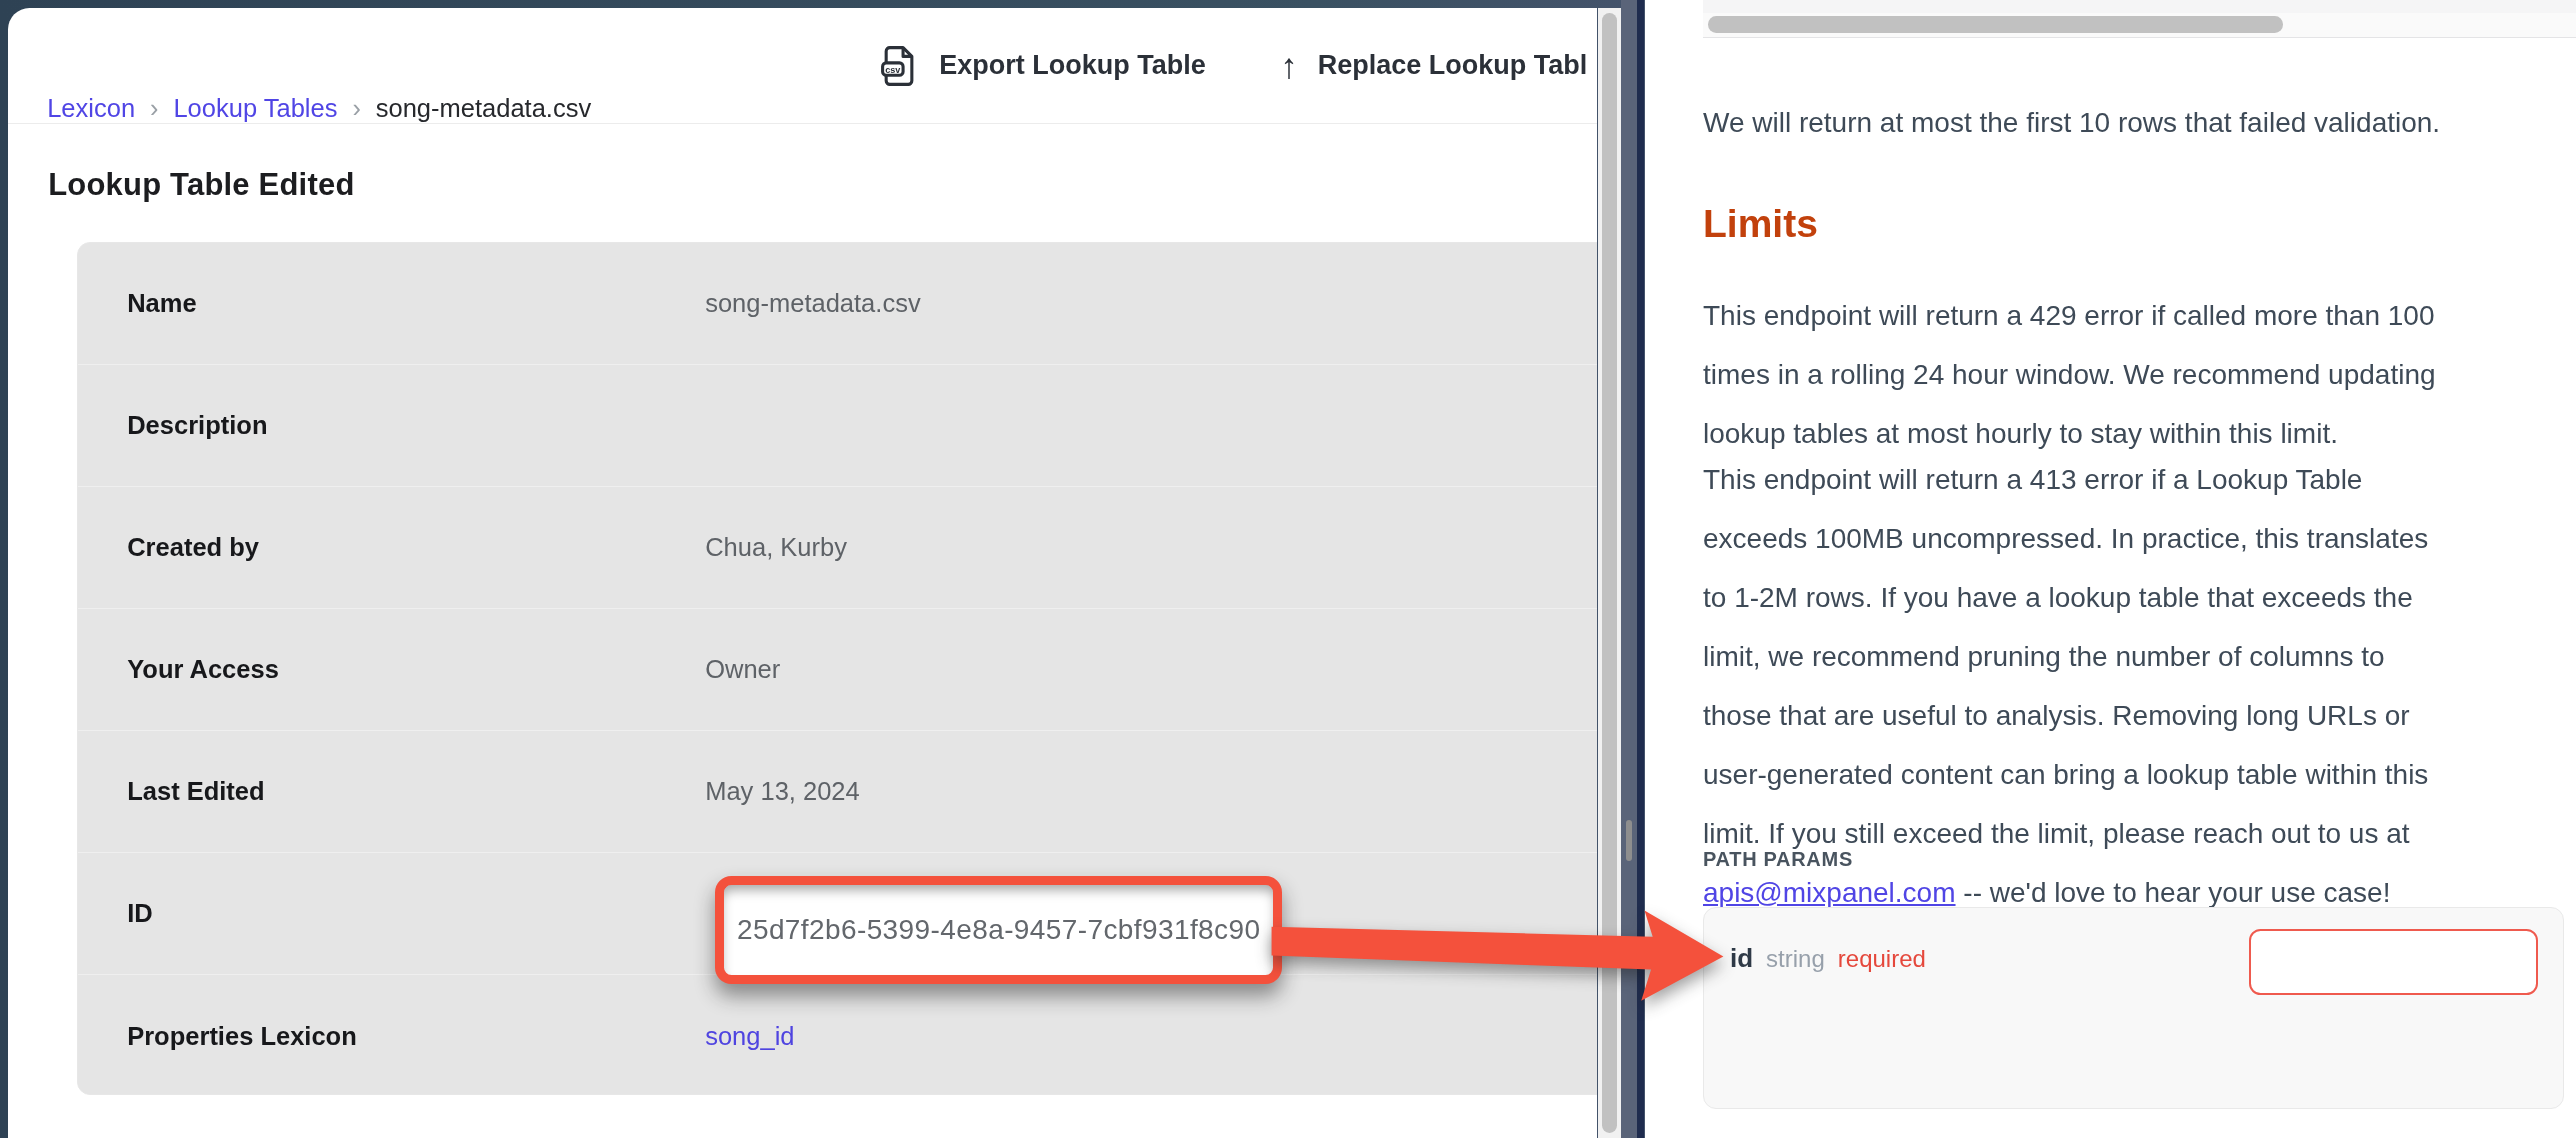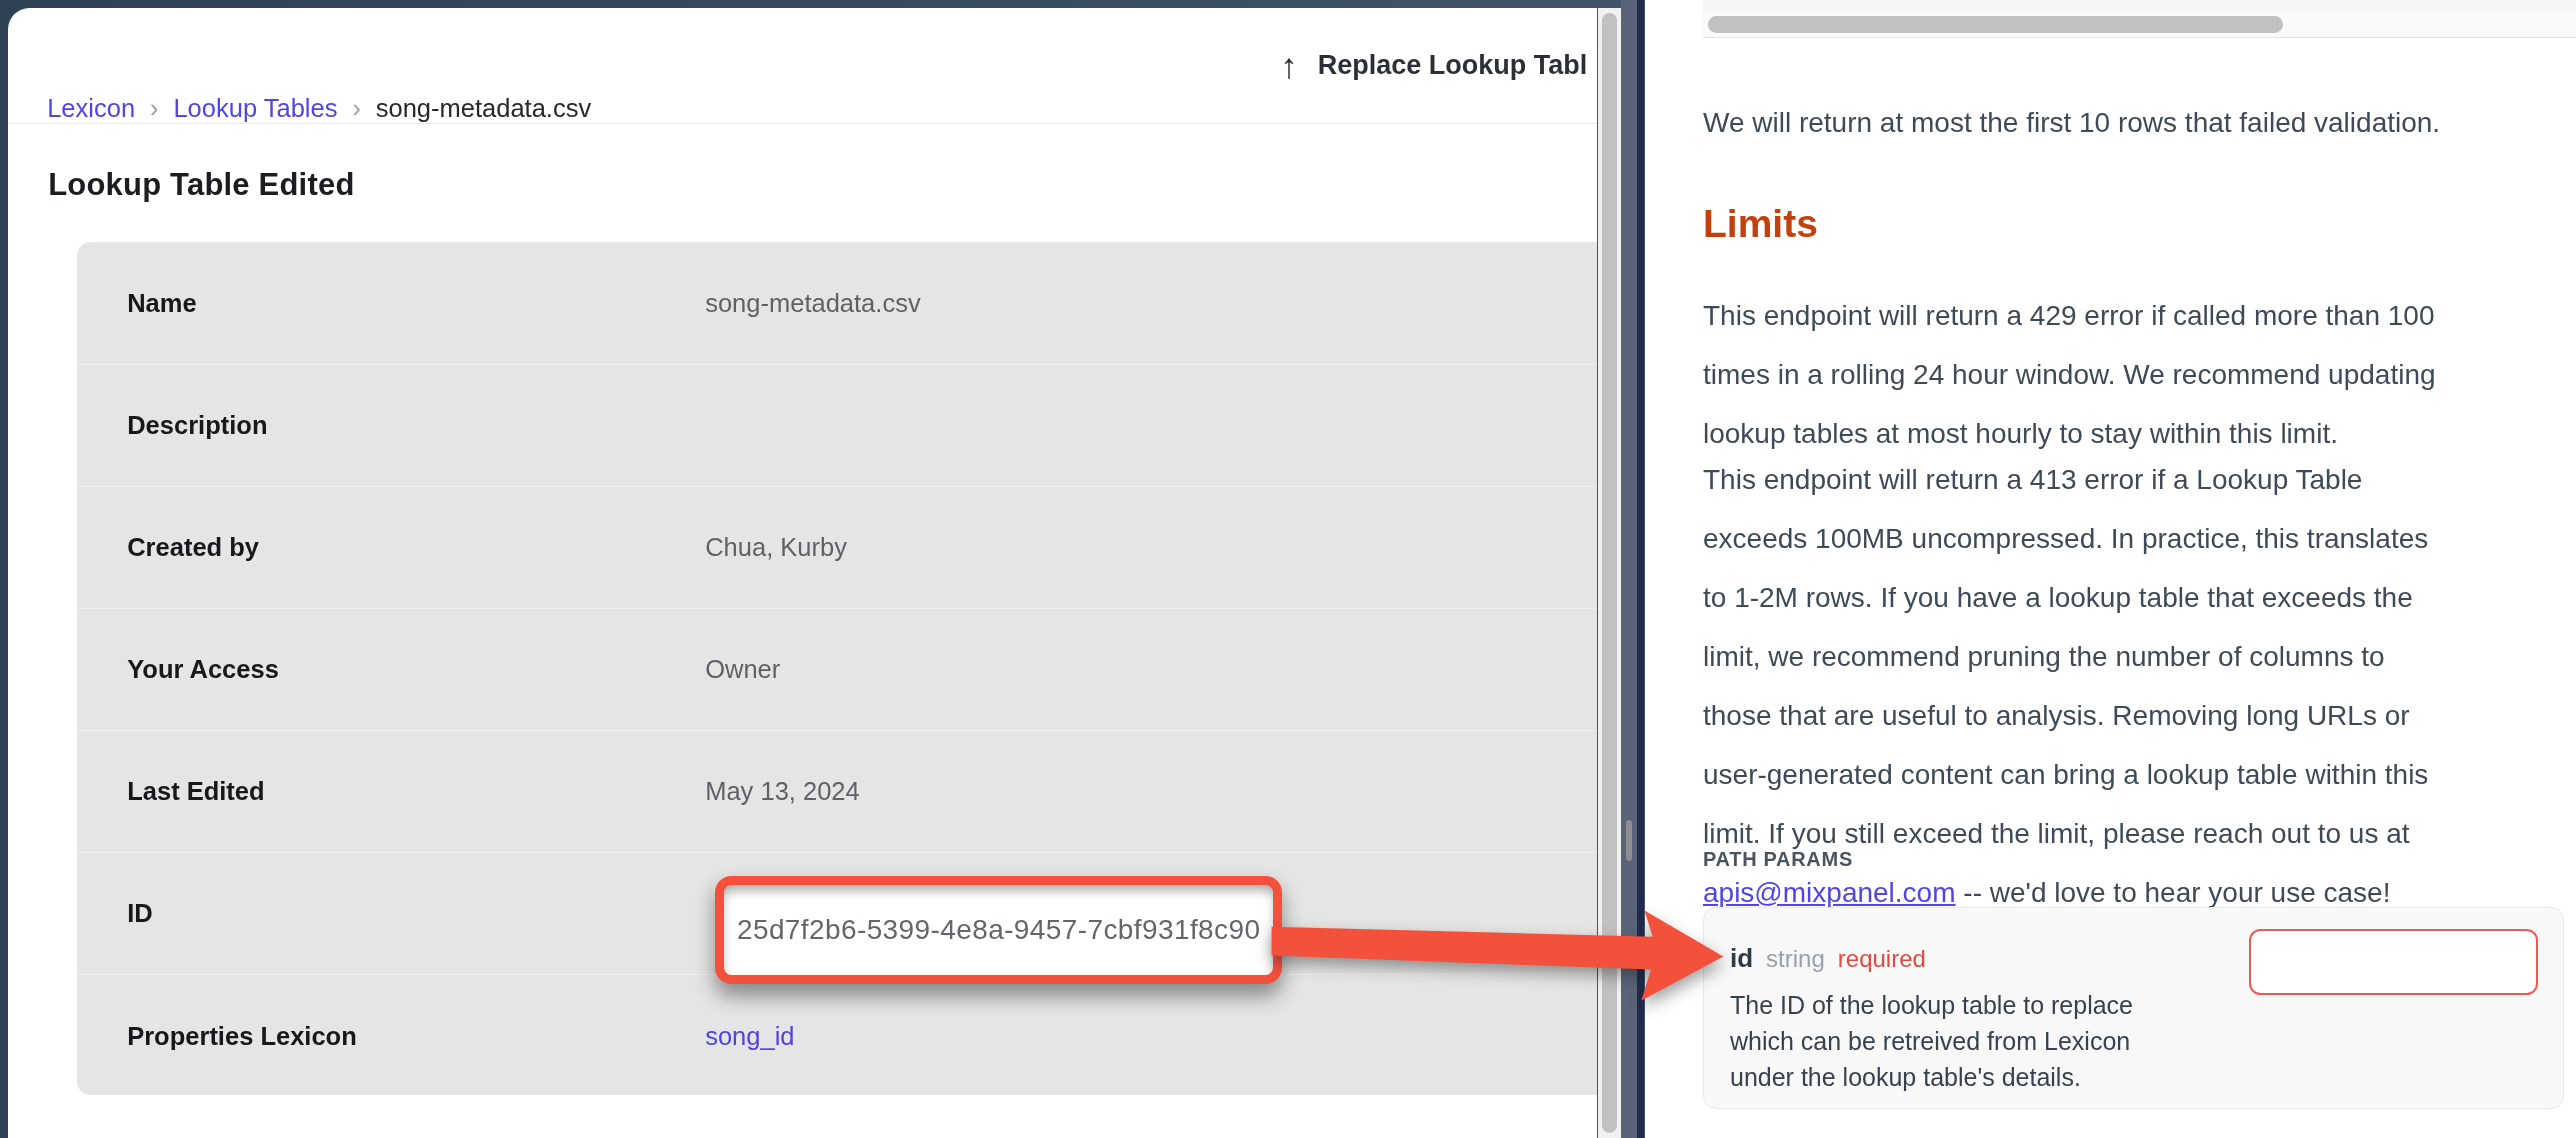--- a/index.html
+++ b/index.html
@@ -93,20 +93,29 @@
 
   <div class="lw-header">
     <div class="breadcrumb">
       <span class="crumb-link">Lexicon</span>
       <span class="crumb-sep">›</span>
       <span class="crumb-link">Lookup Tables</span>
       <span class="crumb-sep">›</span>
       <span class="crumb-current">song-metadata.csv</span>
     </div>
 
+    <div class="toolbar-btn btn-export">
+      <svg class="csv-icon" viewBox="0 0 24 27" style="font-size:33px">
+        <path d="M6 2.2 H14.2 L19.6 7.6 V22.6 A2.2 2.2 0 0 1 17.4 24.8 H6 A2.2 2.2 0 0 1 3.8 22.6 V4.4 A2.2 2.2 0 0 1 6 2.2 Z" fill="none" stroke="#2b3038" stroke-width="1.9" stroke-linejoin="round"></path>
+        <path d="M14.2 2.2 V7.6 H19.6" fill="none" stroke="#2b3038" stroke-width="1.9" stroke-linejoin="round"></path>
+        <rect x="1.6" y="11.6" width="12.6" height="7.6" rx="2.2" fill="#ffffff" stroke="#2b3038" stroke-width="1.9"></rect>
+        <text x="7.9" y="17.6" text-anchor="middle" font-family="Liberation Sans, sans-serif" font-size="5.6" font-weight="700" fill="#2b3038">csv</text>
+      </svg>
+      <span>Export Lookup Table</span>
+    </div>
 
     <div class="toolbar-btn btn-replace">
       <span class="up-arrow">↑</span>
       <span>Replace Lookup Tabl</span>
     </div>
   </div>
 
   <div class="lw-title">Lookup Table Edited</div>
 
   <div class="details-card">
@@ -183,23 +192,20 @@
 </span><a class="rp-link">apis@mixpanel.com</a><span> -- we'd love to hear your use case!</span></div>
 
     <div class="rp-pathparams">PATH PARAMS</div>
 
     <div class="param-card">
       <div class="param-head">
         <span class="param-name">id</span>
         <span class="param-type">string</span>
         <span class="param-required">required</span>
       </div>
-      <div class="param-desc">The ID of the lookup table to replace
-which can be retreived from Lexicon
-under the lookup table's details.</div>
       <input class="param-input" type="text" value="" style="">
     </div>
 
   </div>
 </div>
 
 <svg class="arrow-overlay" viewBox="0 0 3136 1386">
   <g style="filter:drop-shadow(0 9px 10px rgba(25,25,25,0.42));">
     <path d="M1548,1128 L2012,1140 L2002,1108 L2098,1164 L1998,1218 L2010,1180 L1548,1163 Z" fill="#f4513c"></path>
   </g>

